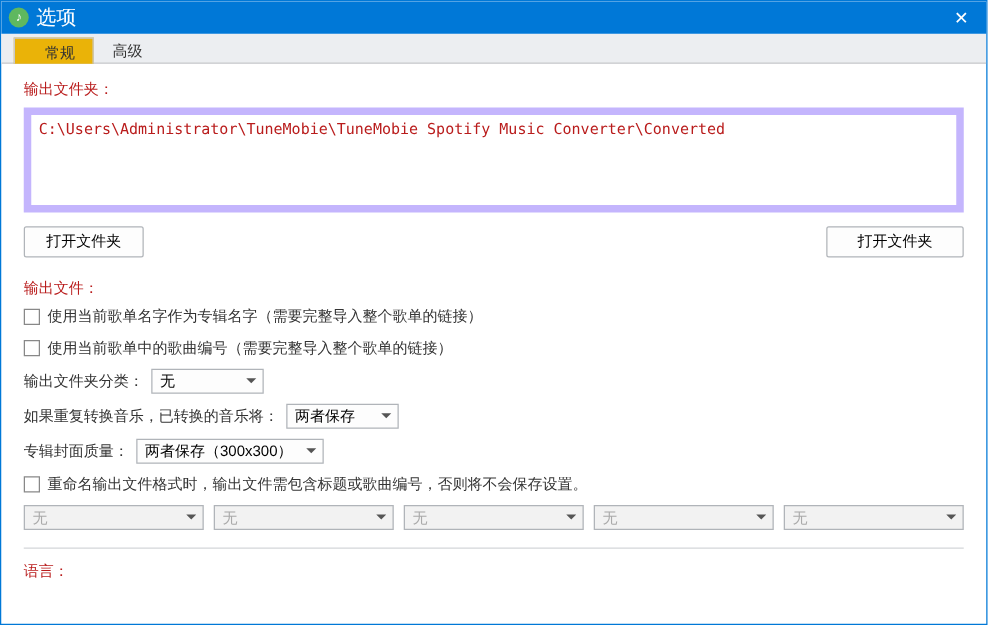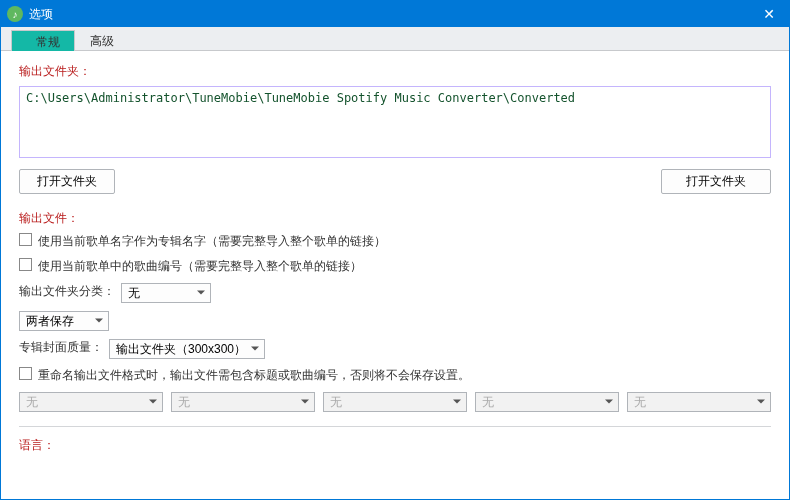--- a/index.html
+++ b/index.html
@@ -22,21 +22,21 @@
     position: relative;
   }
   .app-icon {
     width: 16px; height: 16px;
     background: #5fb85f;
     border-radius: 50%;
     display: flex; align-items: center; justify-content: center;
     margin-right: 6px;
     font-size: 10px; color: #fff;
   }
-  .titlebar-title { font-size: 12px; }
+  .titlebar-title { font-size: 16px; }
   .close-btn {
     position: absolute; right: 0; top: 0;
     width: 40px; height: 26px;
     display: flex; align-items: center; justify-content: center;
     color: #fff; font-size: 14px;
     cursor: pointer;
   }
   .tabs {
     display: flex;
     background: #eceef1;
@@ -47,40 +47,40 @@
   }
   .tab {
     padding: 3px 14px;
     font-size: 12px;
     border: 1px solid transparent;
     border-bottom: none;
     cursor: pointer;
     color: #333;
   }
   .tab.active {
-    background: #14b8a6;
+    background: #eab308;
     border-color: #c7c9cc;
     border-top: 1px solid #c7c9cc;
     position: relative; top: 1px; padding-left: 24px;
   }
   .content {
     padding: 12px 18px 10px 18px;
   }
   .section-label {
     color: #b91c1c;
     margin-bottom: 6px;
   }
   .path-box {
     width: 100%;
-    height: 72px;
-    border: 1px solid #c4b5fd;
+    height: 84px;
+    border: 6px solid #c4b5fd;
     padding: 4px 6px;
     font-family: "SimSun", monospace;
     font-size: 12px;
-    color: #14532d;
+    color: #b91c1c;
     background: #fff;
     resize: none;
     overflow: auto;
   }
   .btn-row {
     display: flex;
     margin-top: 8px;
     gap: 8px;
   }
   .btn-row .spacer { flex: 1; }
@@ -92,20 +92,21 @@
     text-align: center;
     cursor: pointer;
     border-radius: 2px;
     min-width: 96px;
   }
   .section-output {
     margin-top: 16px;
   }
   .row {
     display: flex;
+    align-items: center;
     margin-bottom: 8px;
     gap: 6px;
   }
   .checkbox {
     width: 13px; height: 13px;
     border: 1px solid #888;
     background: #fff;
     display: inline-block;
     flex-shrink: 0;
   }
@@ -190,29 +191,30 @@
     </div>
 
     <div class="row">
       <span class="row-label">输出文件夹分类：</span>
       <span class="select">
         <span>无</span>
       </span>
     </div>
 
     <div class="row">
+      <span class="row-label">如果重复转换音乐，已转换的音乐将：</span>
       <span class="select">
         <span>两者保存</span>
       </span>
     </div>
 
     <div class="row">
       <span class="row-label">专辑封面质量：</span>
       <span class="select" style="min-width:150px">
-        <span>输出文件夹（300x300）</span>
+        <span>两者保存（300x300）</span>
       </span>
     </div>
 
     <div class="row">
       <span class="checkbox"></span>
       <span class="row-label">重命名输出文件格式时，输出文件需包含标题或歌曲编号，否则将不会保存设置。</span>
     </div>
 
     <div class="format-row">
       <span class="select disabled">

